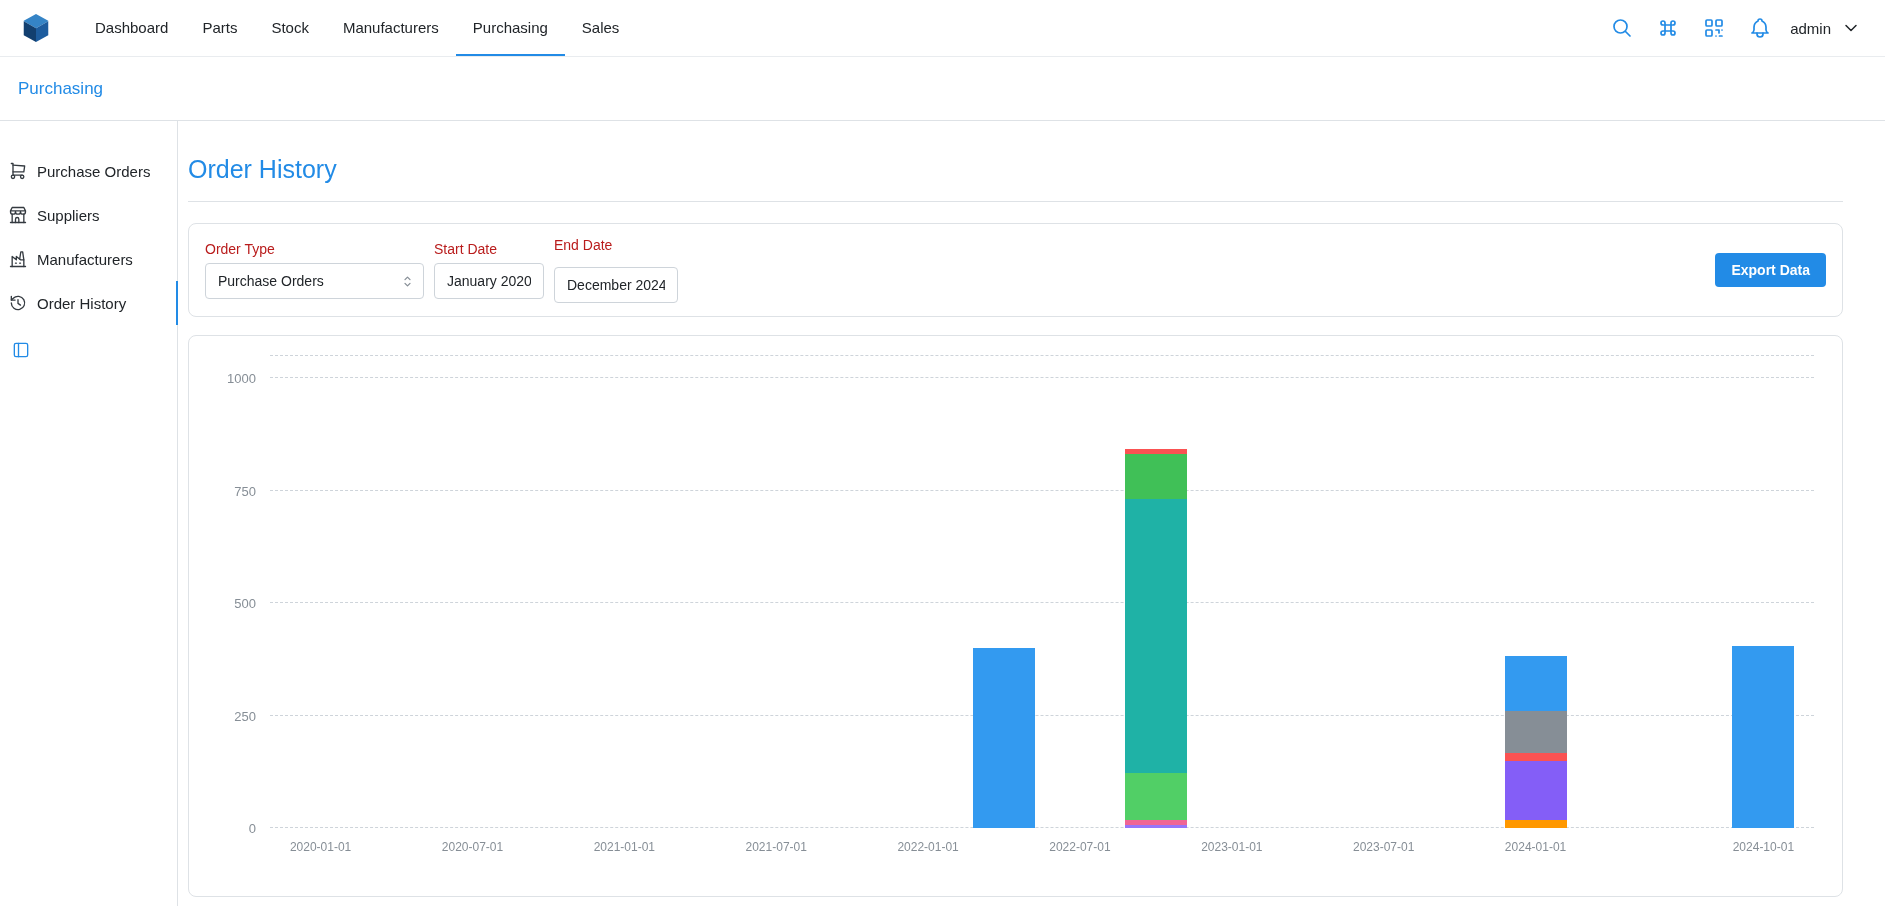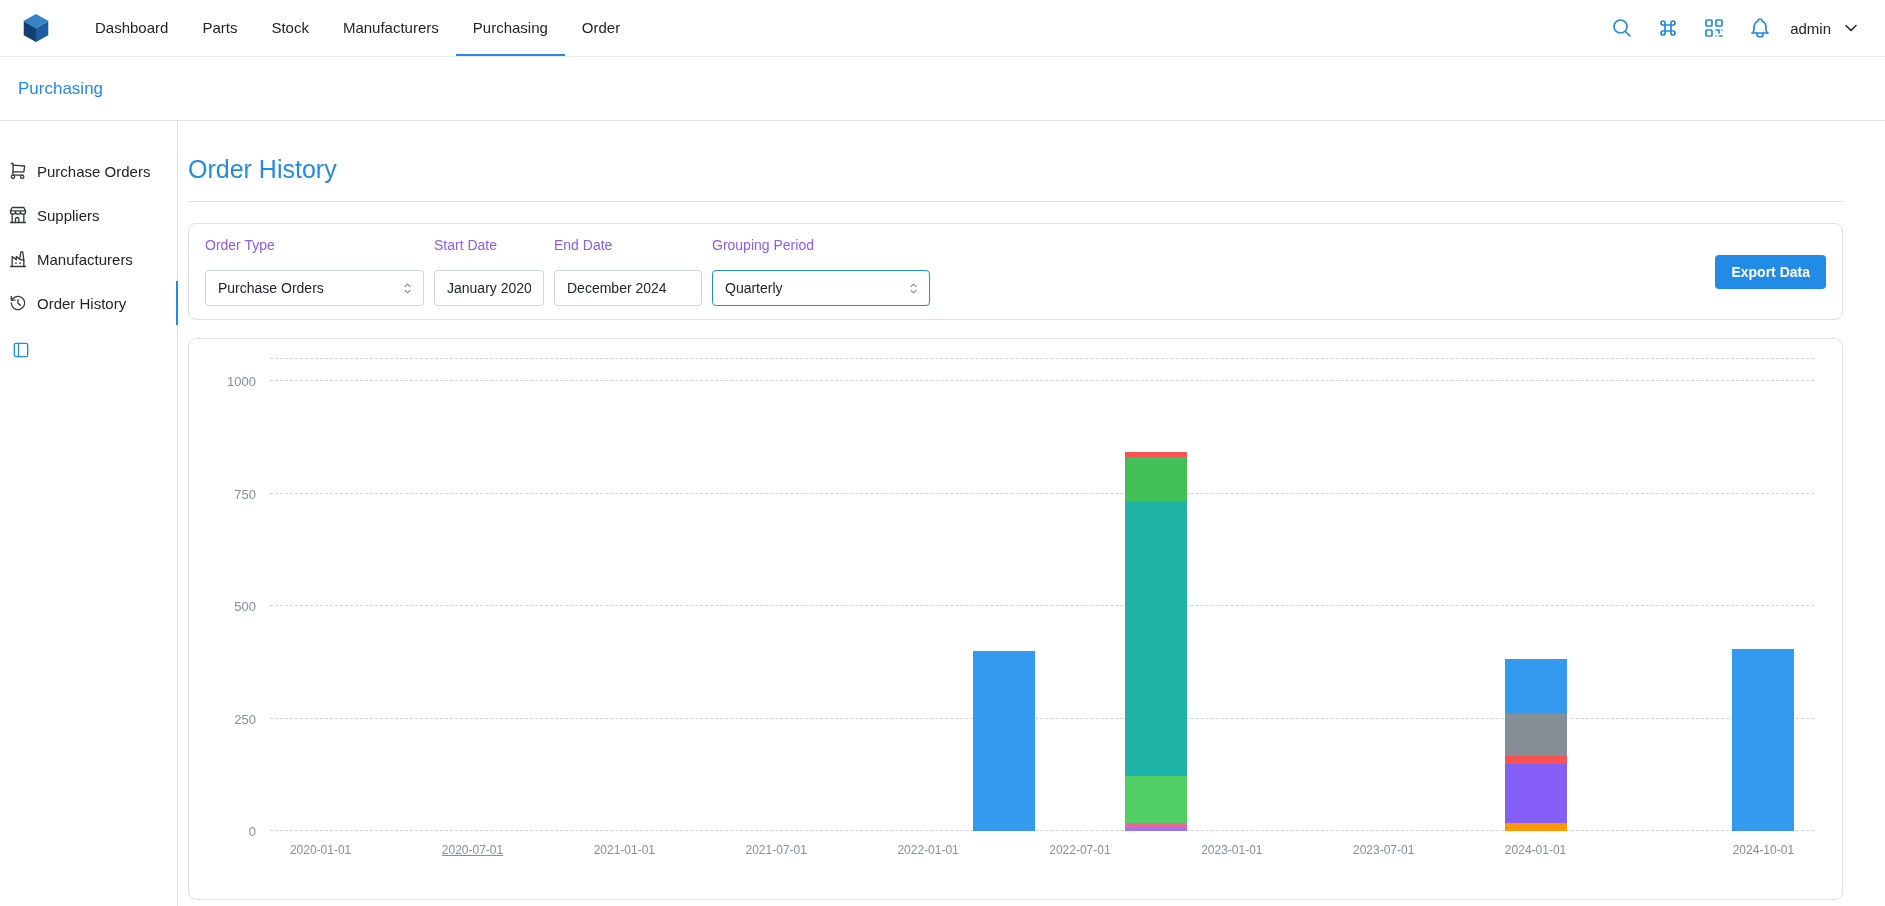--- a/index.html
+++ b/index.html
@@ -80,36 +80,36 @@
 
   
   .filter-card {
     margin-top: 21px;
     border: 1px solid #dee2e6; border-radius: 8px;
     padding: 13px 16px;
     display: flex; align-items: center; gap: 10px;
     background: #fff;
   }
   .field-group { display: flex; flex-direction: column; }
-  .field-label { font-size: 14px; font-weight: 500; margin-bottom: 17px; color: #8b5cf6; }
+  .field-label { font-size: 14px; font-weight: 500; margin-bottom: 6px; color: #b91c1c; }
   .t-input, .t-select {
     height: 36px; border: 1px solid #ced4da; border-radius: 4px;
     font-size: 14px; color: #212529; background: #fff;
     padding: 0 12px; font-family: inherit;
   }
   .t-select {
     display: flex; align-items: center; justify-content: space-between;
     cursor: pointer; padding-right: 8px;
   }
   .t-select .sel-value { font-weight: 500; }
   .t-select.focused { border-color: #228be6; }
   .sel-chevrons { color: #868e96; flex: 0 0 auto; margin-left: 8px; }
   .w-ordertype { width: 219px; }
   .w-start { width: 110px; }
-  .w-end { width: 148px; }
+  .w-end { width: 124px; margin-top: 8px; }
   .w-grouping { width: 218px; }
   .export-btn {
     margin-left: auto;
     height: 34px; padding: 0 16px;
     background: #228be6; color: #fff;
     border: none; border-radius: 4px;
     font-size: 14px; font-weight: 600; font-family: inherit;
     cursor: pointer;
   }
 
@@ -151,21 +151,21 @@
         <path d="M21.2 7v10.4L12 22.5V12.1z" fill="#1d5c9e"></path>
         <path d="M2.8 7v10.4L12 22.5V12.1z" fill="#123f6f"></path>
       </svg>
     </div>
     <nav class="nav-tabs">
       <a class="nav-tab">Dashboard</a>
       <a class="nav-tab">Parts</a>
       <a class="nav-tab">Stock</a>
       <a class="nav-tab">Manufacturers</a>
       <a class="nav-tab active">Purchasing</a>
-      <a class="nav-tab">Order</a>
+      <a class="nav-tab">Sales</a>
     </nav>
     <div class="nav-right">
       <button class="icon-btn">
         <svg width="24" height="24" viewBox="0 0 24 24" fill="none" stroke="currentColor" stroke-width="1.7" stroke-linecap="round" stroke-linejoin="round">
           <circle cx="10.5" cy="10.5" r="6.5"></circle>
             <path d="M15.5 15.5L20 20"></path>
         </svg>
       </button>
       <button class="icon-btn">
         <svg width="24" height="24" viewBox="0 0 24 24" fill="none" stroke="currentColor" stroke-width="1.7" stroke-linecap="round" stroke-linejoin="round">
@@ -274,49 +274,39 @@
           </div>
         </div>
         <div class="field-group">
           <span class="field-label">Start Date</span>
           <input class="t-input w-start" readonly="" value="January 2020" style="">
         </div>
         <div class="field-group">
           <span class="field-label">End Date</span>
           <input class="t-input w-end" readonly="" value="December 2024" style="">
         </div>
-        <div class="field-group">
-          <span class="field-label">Grouping Period</span>
-          <div class="t-select w-grouping focused">
-            <span class="sel-value">Quarterly</span>
-            <svg class="sel-chevrons" width="15" height="15" viewBox="0 0 24 24" fill="none" stroke="currentColor" stroke-width="2" stroke-linecap="round" stroke-linejoin="round">
-              <path d="M8 9l4-4l4 4"></path>
-                <path d="M8 15l4 4l4-4"></path>
-            </svg>
-          </div>
-        </div>
         <button class="export-btn">Export Data</button>
       </section>
 
       <section class="chart-card">
         <div class="chart-inner">
           <div class="plot" id="plot">
               <div class="gridline" style="bottom: 0%;"></div>
               <div class="gridline" style="bottom: 23.8095%;"></div>
               <div class="gridline" style="bottom: 47.619%;"></div>
               <div class="gridline" style="bottom: 71.4286%;"></div>
               <div class="gridline" style="bottom: 95.2381%;"></div>
               <div class="gridline" style="bottom: 100%;"></div>
               <div class="ytick" style="bottom: 0%;">0</div>
               <div class="ytick" style="bottom: 23.8095%;">250</div>
               <div class="ytick" style="bottom: 47.619%;">500</div>
               <div class="ytick" style="bottom: 71.4286%;">750</div>
               <div class="ytick" style="bottom: 95.2381%;">1000</div>
               <div class="xtick" style="left: 3.27869%;">2020-01-01</div>
-              <div class="xtick" style="left: 13.1148%; text-decoration: underline;">2020-07-01</div>
+              <div class="xtick" style="left: 13.1148%;">2020-07-01</div>
               <div class="xtick" style="left: 22.9508%;">2021-01-01</div>
               <div class="xtick" style="left: 32.7869%;">2021-07-01</div>
               <div class="xtick" style="left: 42.623%;">2022-01-01</div>
               <div class="xtick" style="left: 52.459%;">2022-07-01</div>
               <div class="xtick" style="left: 62.2951%;">2023-01-01</div>
               <div class="xtick" style="left: 72.1311%;">2023-07-01</div>
               <div class="xtick" style="left: 81.9672%;">2024-01-01</div>
               <div class="xtick" style="left: 96.7213%;">2024-10-01</div>
               <div class="bar" style="left: 47.541%; height: 38.0952%;">
                 <div class="seg" style="flex-grow: 400; background: rgb(51, 154, 240);"></div>

